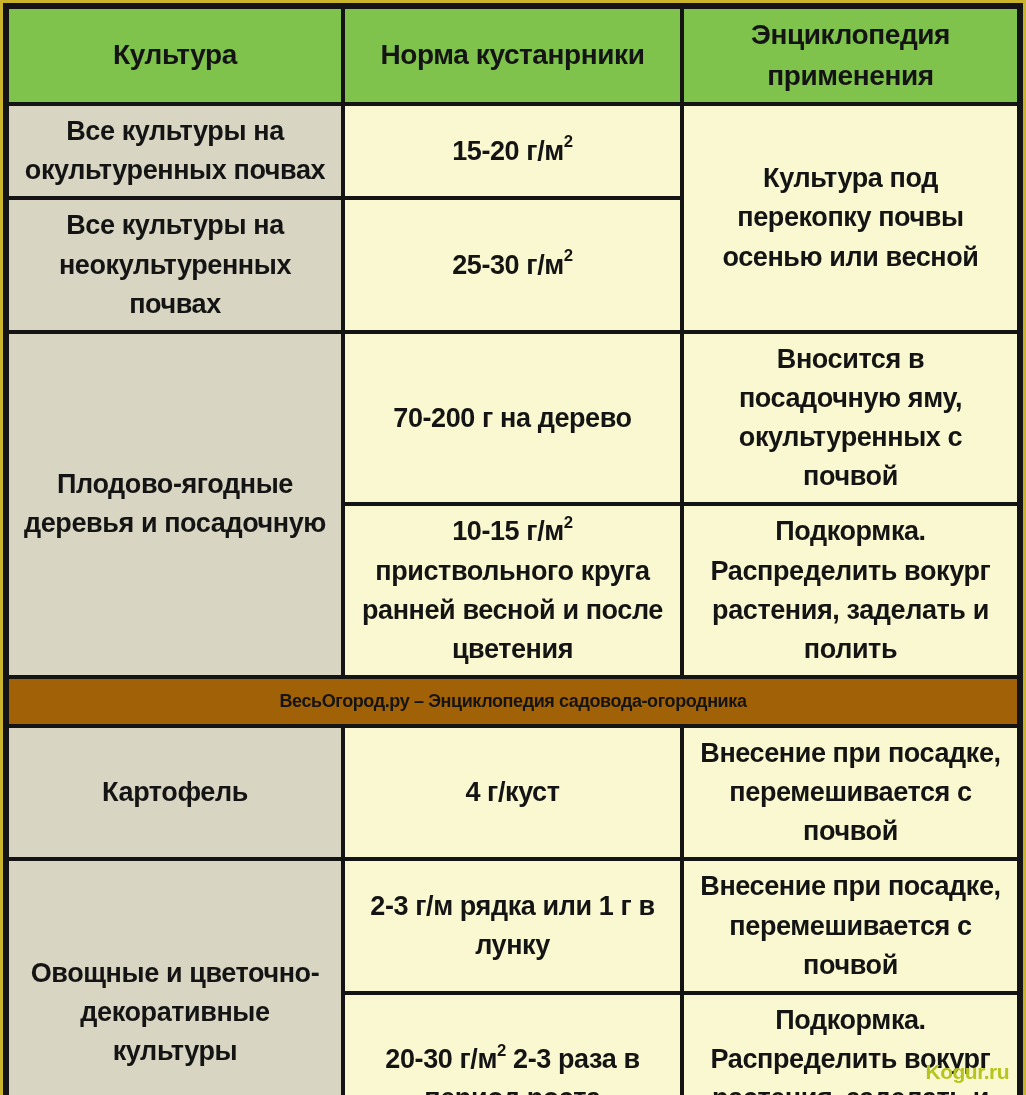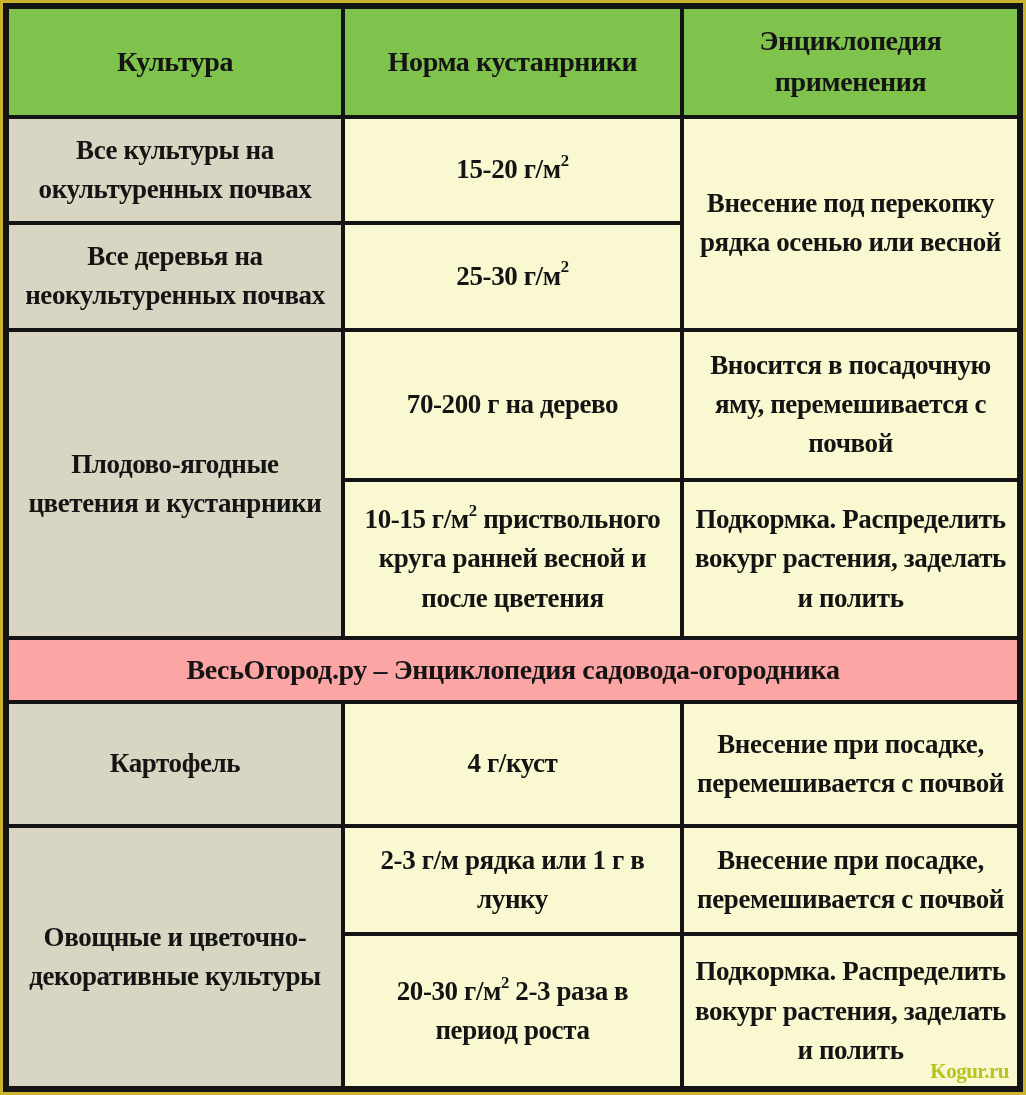--- a/index.html
+++ b/index.html
@@ -3,21 +3,21 @@
 <meta charset="utf-8">
 <style>
   html, body { margin: 0; padding: 0; background: #ffffff; }
   .frame {
     position: relative;
     width: 1026px;
     height: 1095px;
     box-sizing: border-box;
     border: 3px solid #c9b42c;
     background: #141414;
-    font-family: Liberation Serif, serif;
+    font-family: Liberation Sans, sans-serif;
   }
   table.fert {
     width: 1020px;
     height: 1089px;
     border-collapse: collapse;
     table-layout: fixed;
     background: #141414;
   }
   table.fert td, table.fert th {
     border: 4px solid #141414;
@@ -29,22 +29,22 @@
     letter-spacing: -0.4px;
     line-height: 1.45;
     overflow: hidden;
   }
   table.fert { border: 6px solid #141414; }
   .hdr-cell {
     background: #7fc24c;
     font-size: 28px;
   }
   .banner-cell {
-    background: #fca5a5;
-    font-size: 28px;
+    background: #a16207;
+    font-size: 18px;
   }
   .cell-culture {
     background: #d9d5c3;
     font-size: 27px;
   }
   .cell-value {
     background: #f9f8d0;
     font-size: 27px;
   }
   sup { font-size: 0.62em; position: relative; top: -0.15em; line-height: 0; }
@@ -80,30 +80,30 @@
     </colgroup>
     <tbody>
       <tr class="r-hdr">
         <th class="hdr-cell">Культура</th>
         <th class="hdr-cell">Норма кустанрники</th>
         <th class="hdr-cell">Энциклопедия применения</th>
       </tr>
       <tr class="r-1">
         <td class="cell-culture">Все культуры на окультуренных почвах</td>
         <td class="cell-value">15-20 г/м<sup>2</sup></td>
-        <td class="cell-value" rowspan="2">Внесение под перекопку рядка осенью или весной</td>
+        <td class="cell-value" rowspan="2">Культура под перекопку почвы осенью или весной</td>
       </tr>
       <tr class="r-2">
-        <td class="cell-culture">Все деревья на неокультуренных почвах</td>
+        <td class="cell-culture">Все культуры на неокультуренных почвах</td>
         <td class="cell-value">25-30 г/м<sup>2</sup></td>
       </tr>
       <tr class="r-3">
-        <td class="cell-culture" rowspan="2">Плодово-ягодные цветения и кустанрники</td>
+        <td class="cell-culture" rowspan="2">Плодово-ягодные деревья и посадочную</td>
         <td class="cell-value">70-200 г на дерево</td>
-        <td class="cell-value">Вносится в посадочную яму, перемешивается с почвой</td>
+        <td class="cell-value">Вносится в посадочную яму, окультуренных с почвой</td>
       </tr>
       <tr class="r-4">
         <td class="cell-value">10-15 г/м<sup>2</sup> приствольного круга ранней весной и после цветения</td>
         <td class="cell-value">Подкормка. Распределить вокург растения, заделать и полить</td>
       </tr>
       <tr class="r-banner">
         <td class="banner-cell" colspan="3">ВесьОгород.ру – Энциклопедия садовода-огородника</td>
       </tr>
       <tr class="r-5">
         <td class="cell-culture">Картофель</td>

